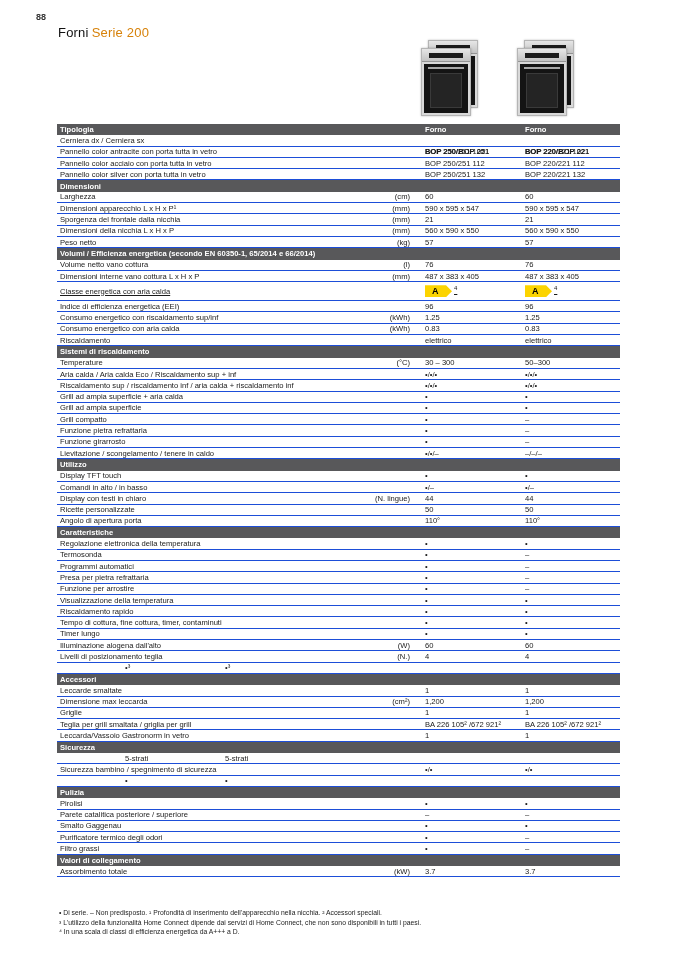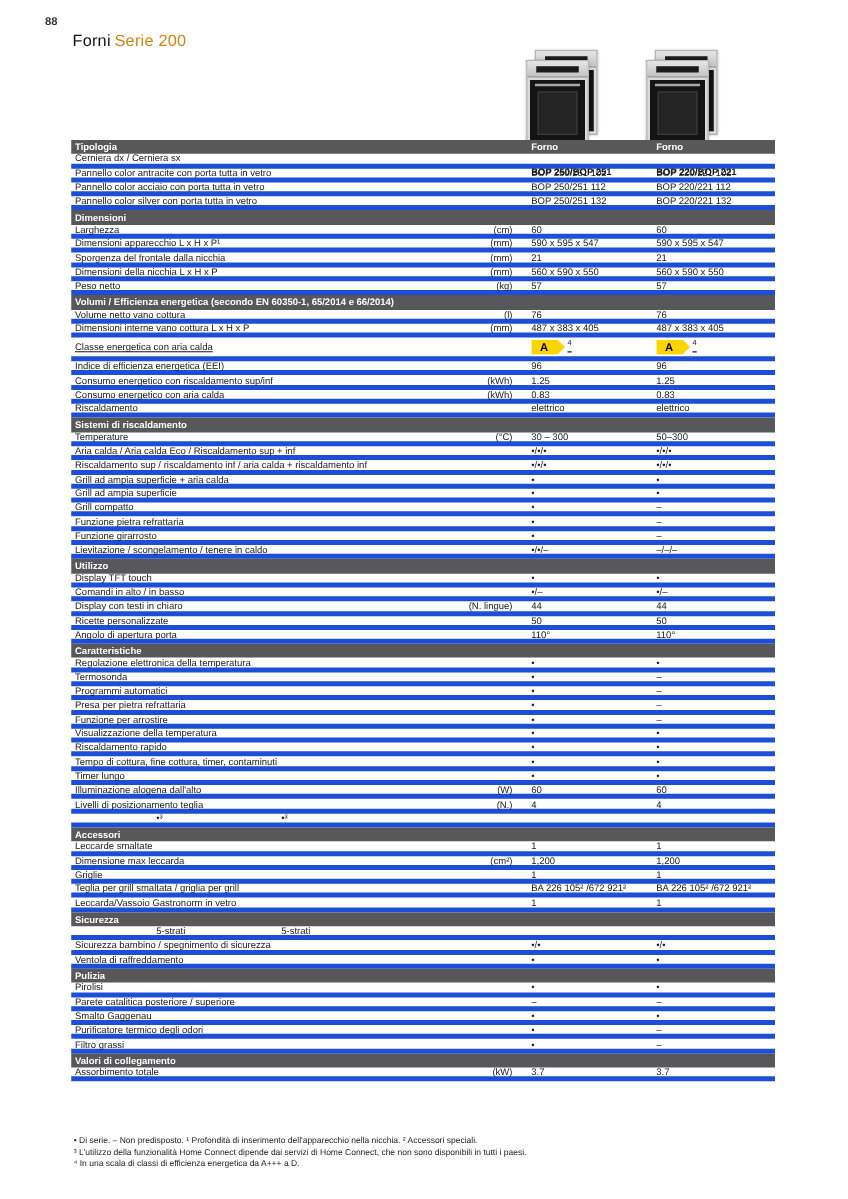--- a/index.html
+++ b/index.html
@@ -21,25 +21,25 @@
   .product.p1 { left:421px; } .product.p2 { left:517px; }
   .oven { position:absolute; width:50px; height:68px; background:#d9d9d9; border:1px solid #b5b5b5; box-shadow:0 0 2px rgba(0,0,0,.25); }
   .oven.back { left:7px; top:0; } .oven.front { left:0; top:8px; }
   .op { position:relative; height:13px; background:linear-gradient(#e6e6e6,#c3c3c3); border-bottom:1px solid #949494; }
   .od { position:absolute; left:7px; top:4px; width:34px; height:5px; background:#1b1b1b; }
   .door { position:absolute; left:2px; top:15px; right:2px; bottom:2px; background:#141414; }
   .handle { position:absolute; left:4px; top:3px; right:4px; height:2px; background:#a8a8a8; }
   .glass { position:absolute; left:6px; top:9px; right:6px; bottom:5px; background:#242424; border:1px solid #3a3a3a; }
 
   
-  .spec-table { position:absolute; left:57px; top:112px; width:563px; font-size:7.6px; }
+  .spec-table { position:absolute; left:57px; top:124px; width:563px; font-size:7.6px; }
   .sec-bar { background:var(--bar); color:#fff; display:flex; align-items:center; height:11.3px; font-weight:bold; }
   .sec-title { flex:0 0 368px; padding-left:3px; white-space:nowrap; }
   .col { flex:0 0 100px; white-space:nowrap; }
-  .row { display:flex; align-items:center; height:11.3px; border-bottom:4px solid #1d4ed8; }
+  .row { display:flex; align-items:center; height:11.3px; border-bottom:1px solid #1d4ed8; }
   .row.energy-row { height:19px;text-decoration:underline; }
   .cell { overflow:hidden; }
   .label { flex:0 0 300px; padding-left:3px; white-space:nowrap; }
   .unit { flex:0 0 68px; text-align:right; padding-right:15px; white-space:nowrap; }
   .val.strong { font-weight:bold;margin-top:22px; }
   .energy-badge {
     display:inline-block; width:27px; height:12px; background:var(--badge);
     clip-path:polygon(0 0, 21px 0, 27px 6px, 21px 12px, 0 12px);
     color:#000; font-weight:bold; font-size:9px; line-height:12px;
     padding-left:7px; vertical-align:middle;
@@ -409,21 +409,20 @@
       <span class="cell col val">5-strati</span>
       <span class="cell col val">5-strati</span>
     </div>
     <div class="row">
       <span class="cell label">Sicurezza bambino / spegnimento di sicurezza</span>
       <span class="cell unit"></span>
       <span class="cell col val">•/•</span>
       <span class="cell col val">•/•</span>
     </div>
     <div class="row">
-      <span class="cell label">Ventola di raffreddamento</span>
       <span class="cell unit"></span>
       <span class="cell col val">•</span>
       <span class="cell col val">•</span>
     </div>
     <div class="sec-bar">
       <span class="sec-title">Pulizia</span>
     </div>
     <div class="row">
       <span class="cell label">Pirolisi</span>
       <span class="cell unit"></span>

